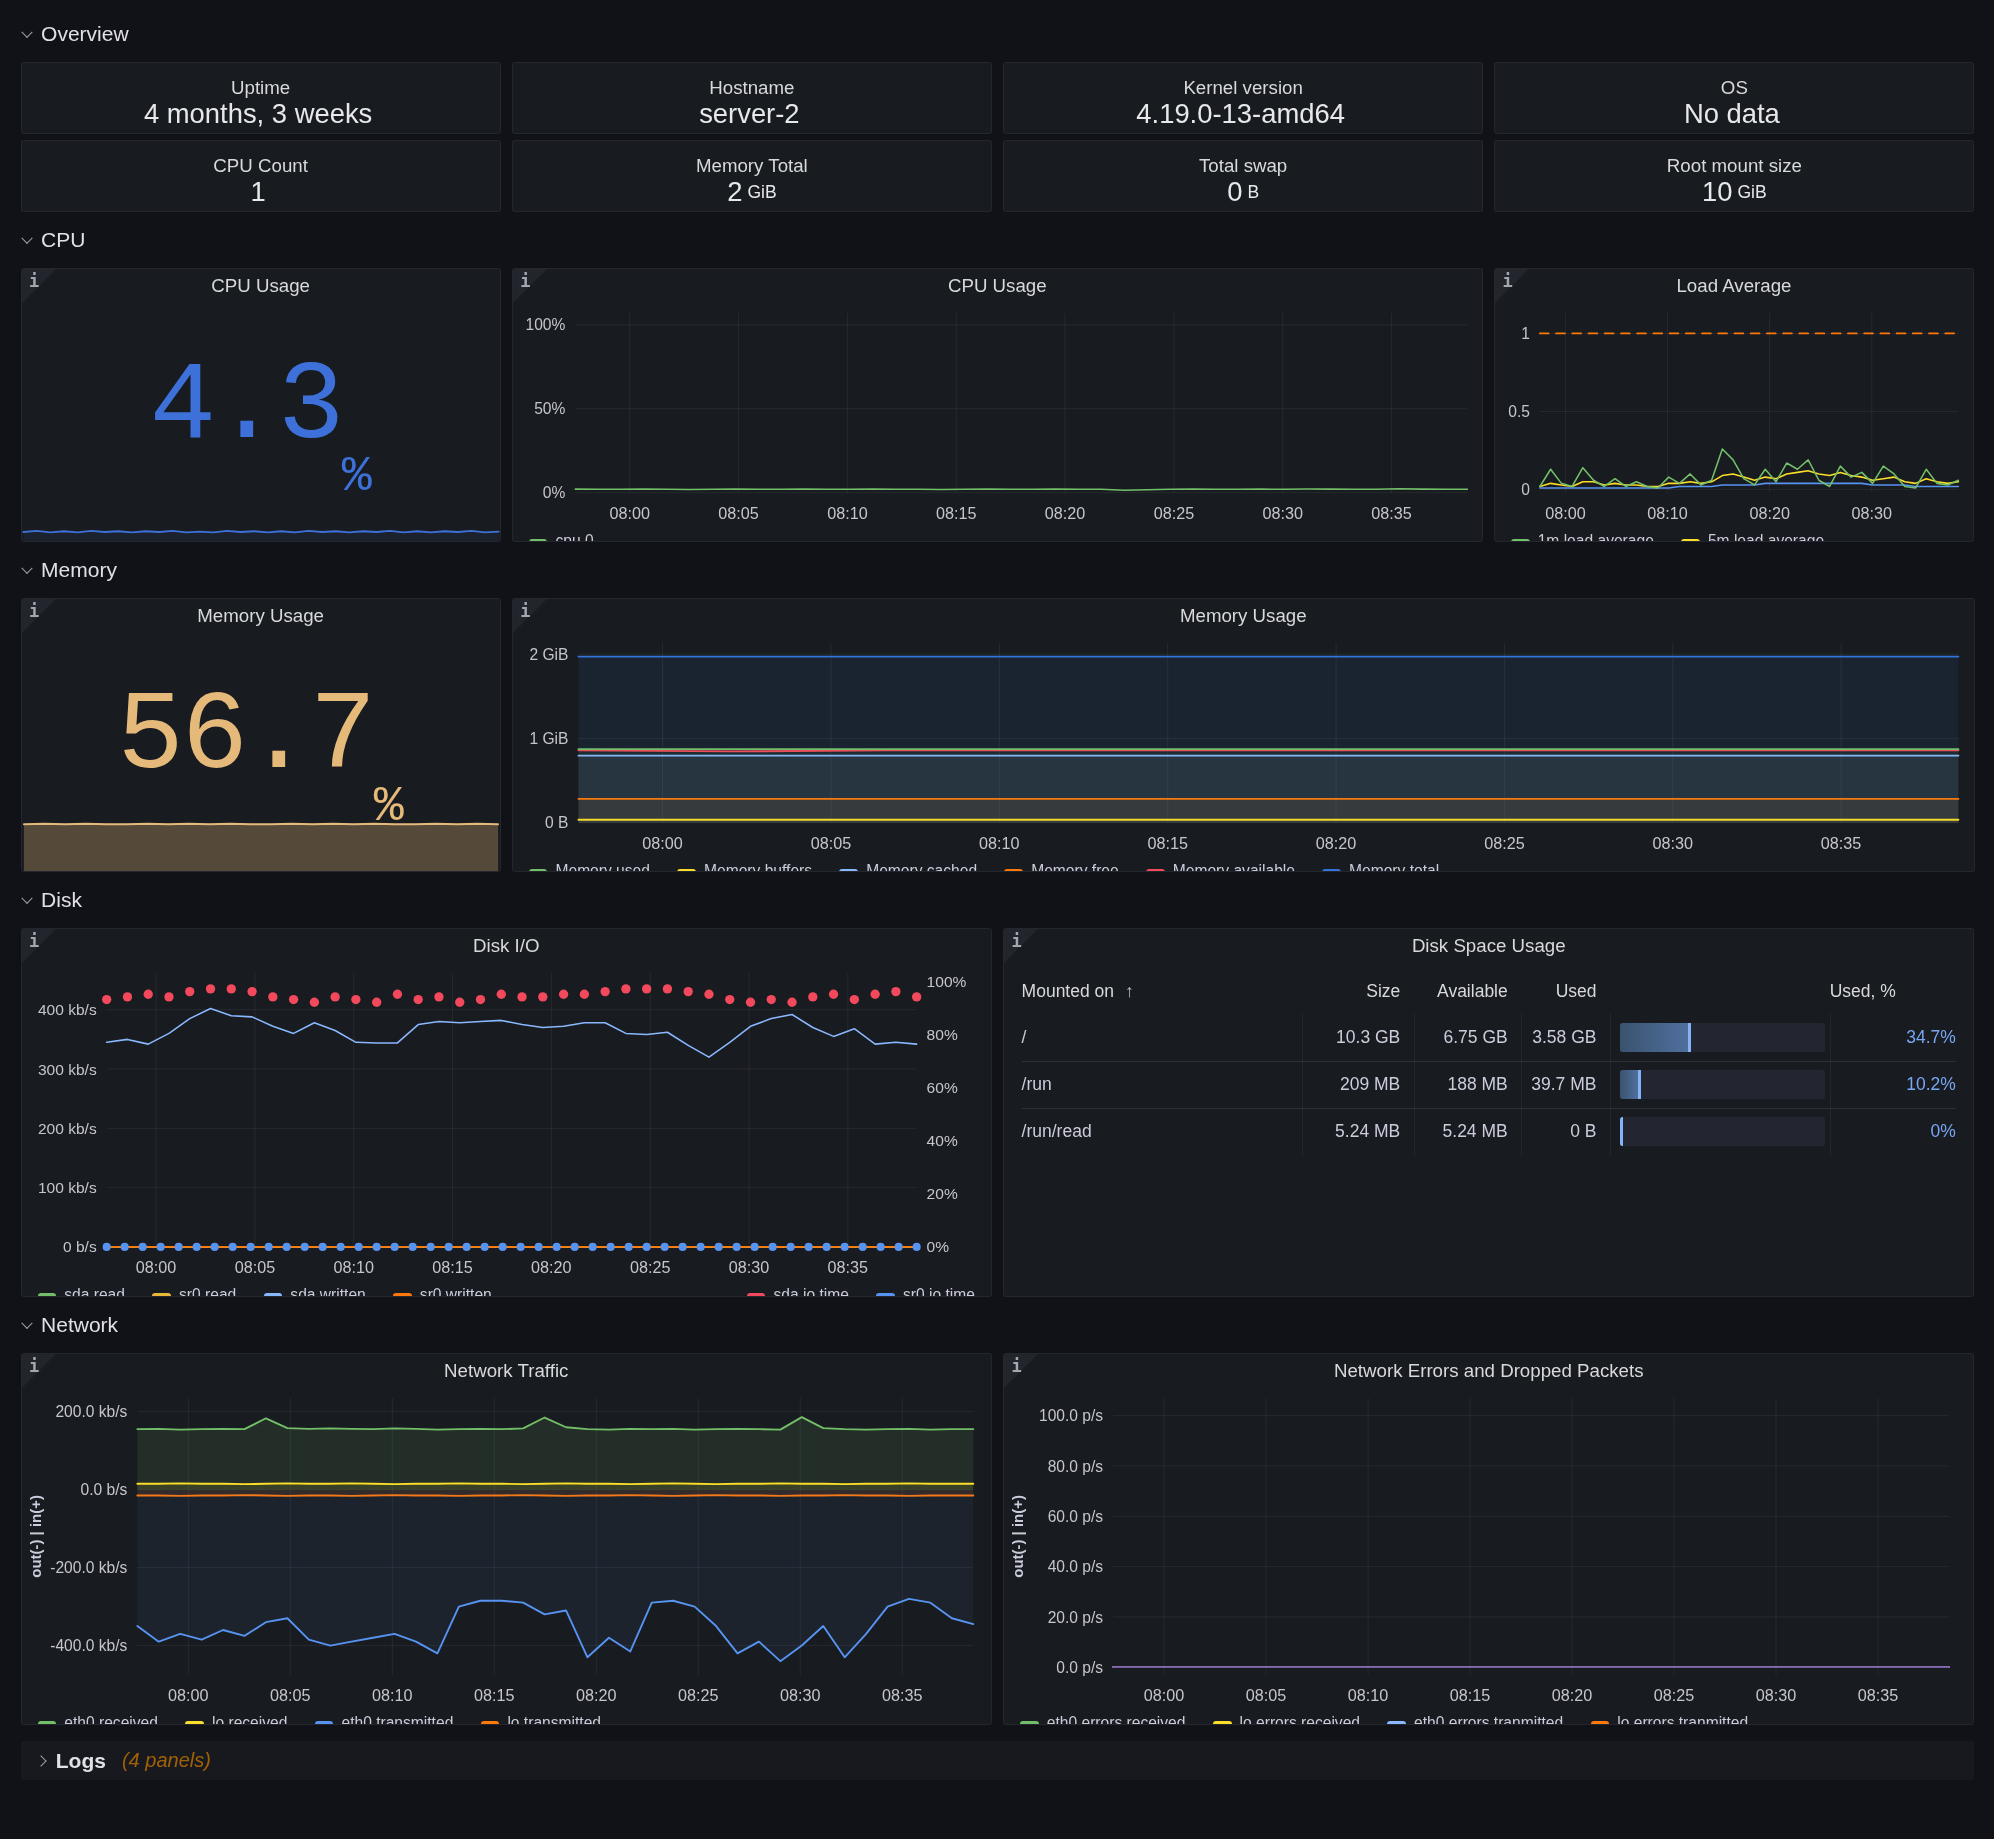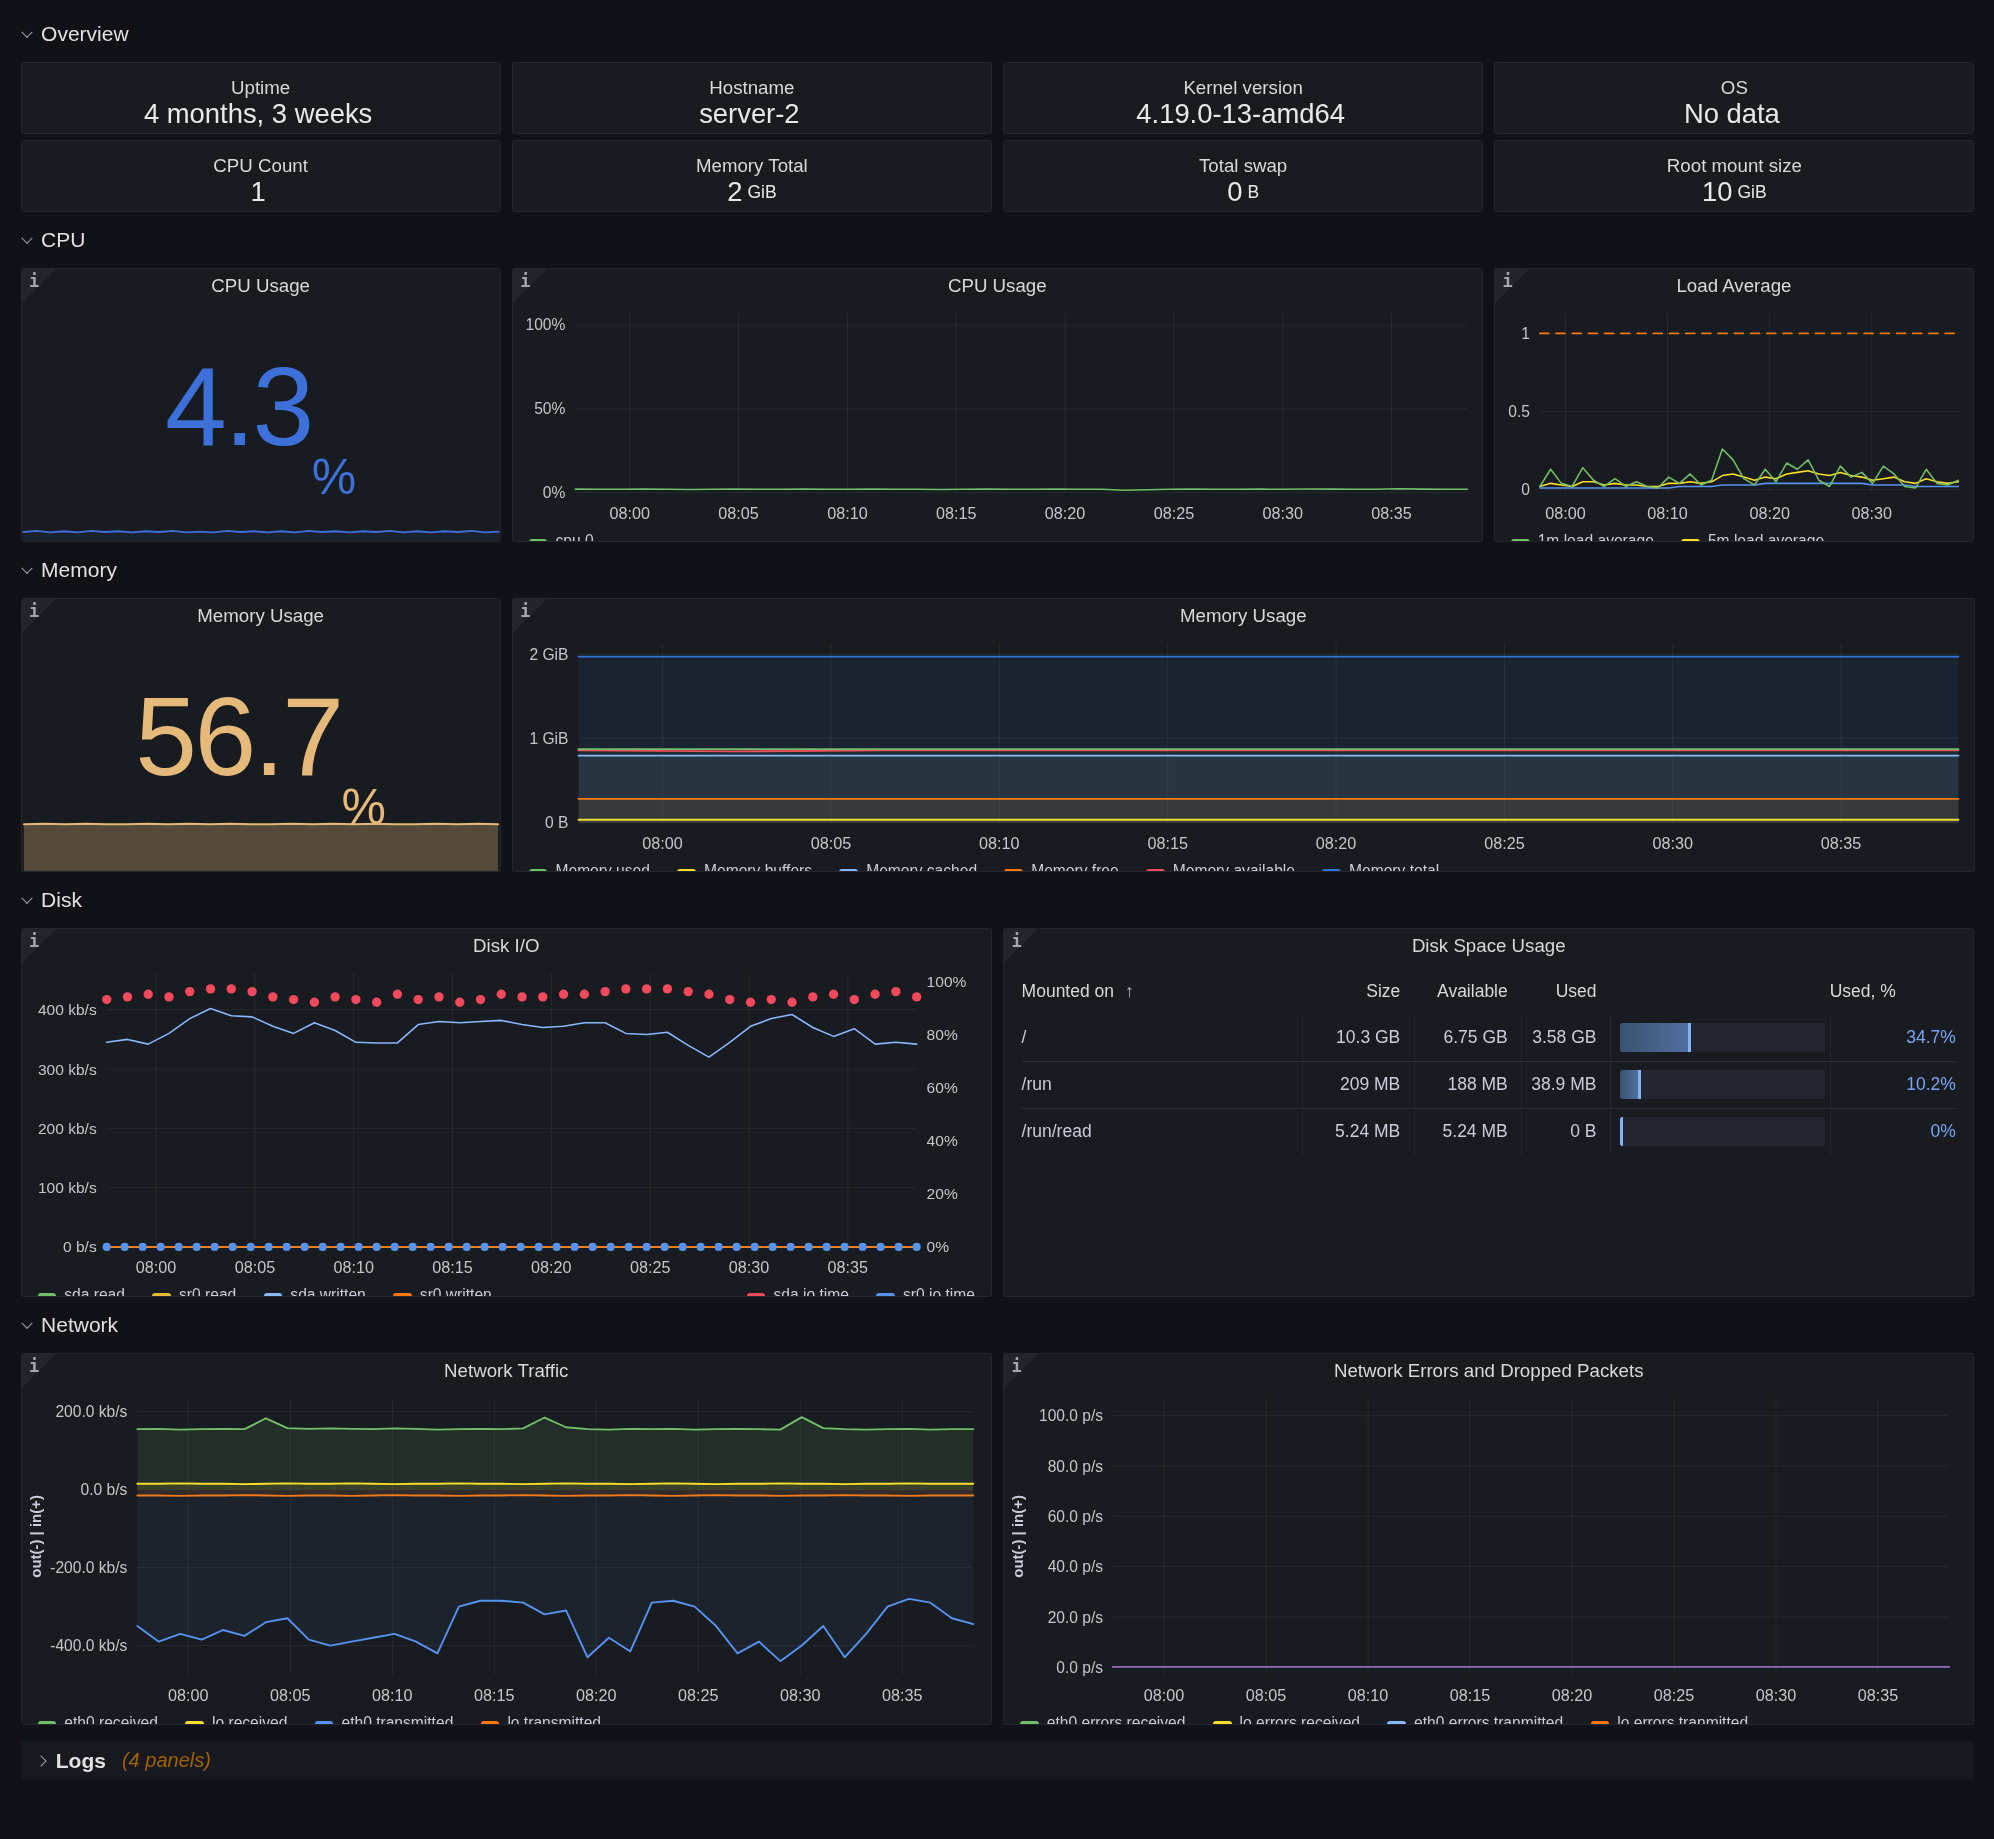--- a/index.html
+++ b/index.html
@@ -32,21 +32,21 @@
   .panel{position:relative;background:var(--panel_bg);border:0.6px solid var(--panel_border);border-radius:2.5px;display:flex;flex-direction:column;overflow:hidden;}
   .ptitle{height:34px;line-height:34px;text-align:center;font-size:18.7px;font-weight:500;color:var(--title);flex:none;}
   .corner{position:absolute;top:0;left:0;width:0;height:0;border-top:34px solid #22252b;border-right:34px solid transparent;z-index:3;}
   .corner span{position:absolute;top:-32px;left:7.5px;font-family:"DejaVu Sans Mono",monospace;font-size:17px;font-weight:700;color:#a3a7ae;}
   
   .stat{align-items:center;}
   .stat .ptitle{height:auto;line-height:1;margin-top:16px;}
   .stat .sval{flex:1;display:flex;align-items:center;justify-content:center;font-size:27.4px;font-weight:500;color:#e7e8ec;padding-bottom:8.7px;}
   .stat .sval .unit{font-size:0.64em;margin-left:5px;}
   
-  .gauge-val{flex:1;display:flex;align-items:center;justify-content:center;line-height:1;font-weight:500;padding-bottom:29px;}
+  .gauge-val{flex:1;display:flex;align-items:center;justify-content:center;line-height:1;font-weight:500;padding-bottom:29px;font-family:Liberation Mono, monospace;}
   .gauge-val .num{font-size:111px;letter-spacing:-2.5px;}
   .gauge-val .unit{font-size:50px;align-self:flex-end;margin-bottom:10px;}
   #cpu-gauge .gauge-val{color:var(--cpu_stat);}
   #mem-gauge .gauge-val{color:var(--mem_stat);}
   .spark{position:absolute;left:0.6px;right:0.6px;bottom:0.6px;}
   .spark-cpu{height:36px;}
   .spark-mem{height:52px;}
   
   .chart{flex:1;position:relative;}
   .chart svg{display:block;font-family:inherit;}
@@ -497,21 +497,21 @@
                 <div class="track">
                   <div class="fill" style="width: 34.7%;"></div>
                 </div>
               </div>
             <div class="cell pct">34.7%</div>
           </div>
           <div class="trow">
             <div class="cell mount">/run</div>
             <div class="cell num">209 MB</div>
             <div class="cell num">188 MB</div>
-            <div class="cell num">38.9 MB</div>
+            <div class="cell num">39.7 MB</div>
             <div class="cell bar-cell">
                 <div class="track">
                   <div class="fill" style="width: 10.2%;"></div>
                 </div>
               </div>
             <div class="cell pct">10.2%</div>
           </div>
           <div class="trow">
             <div class="cell mount">/run/read</div>
             <div class="cell num">5.24 MB</div>

